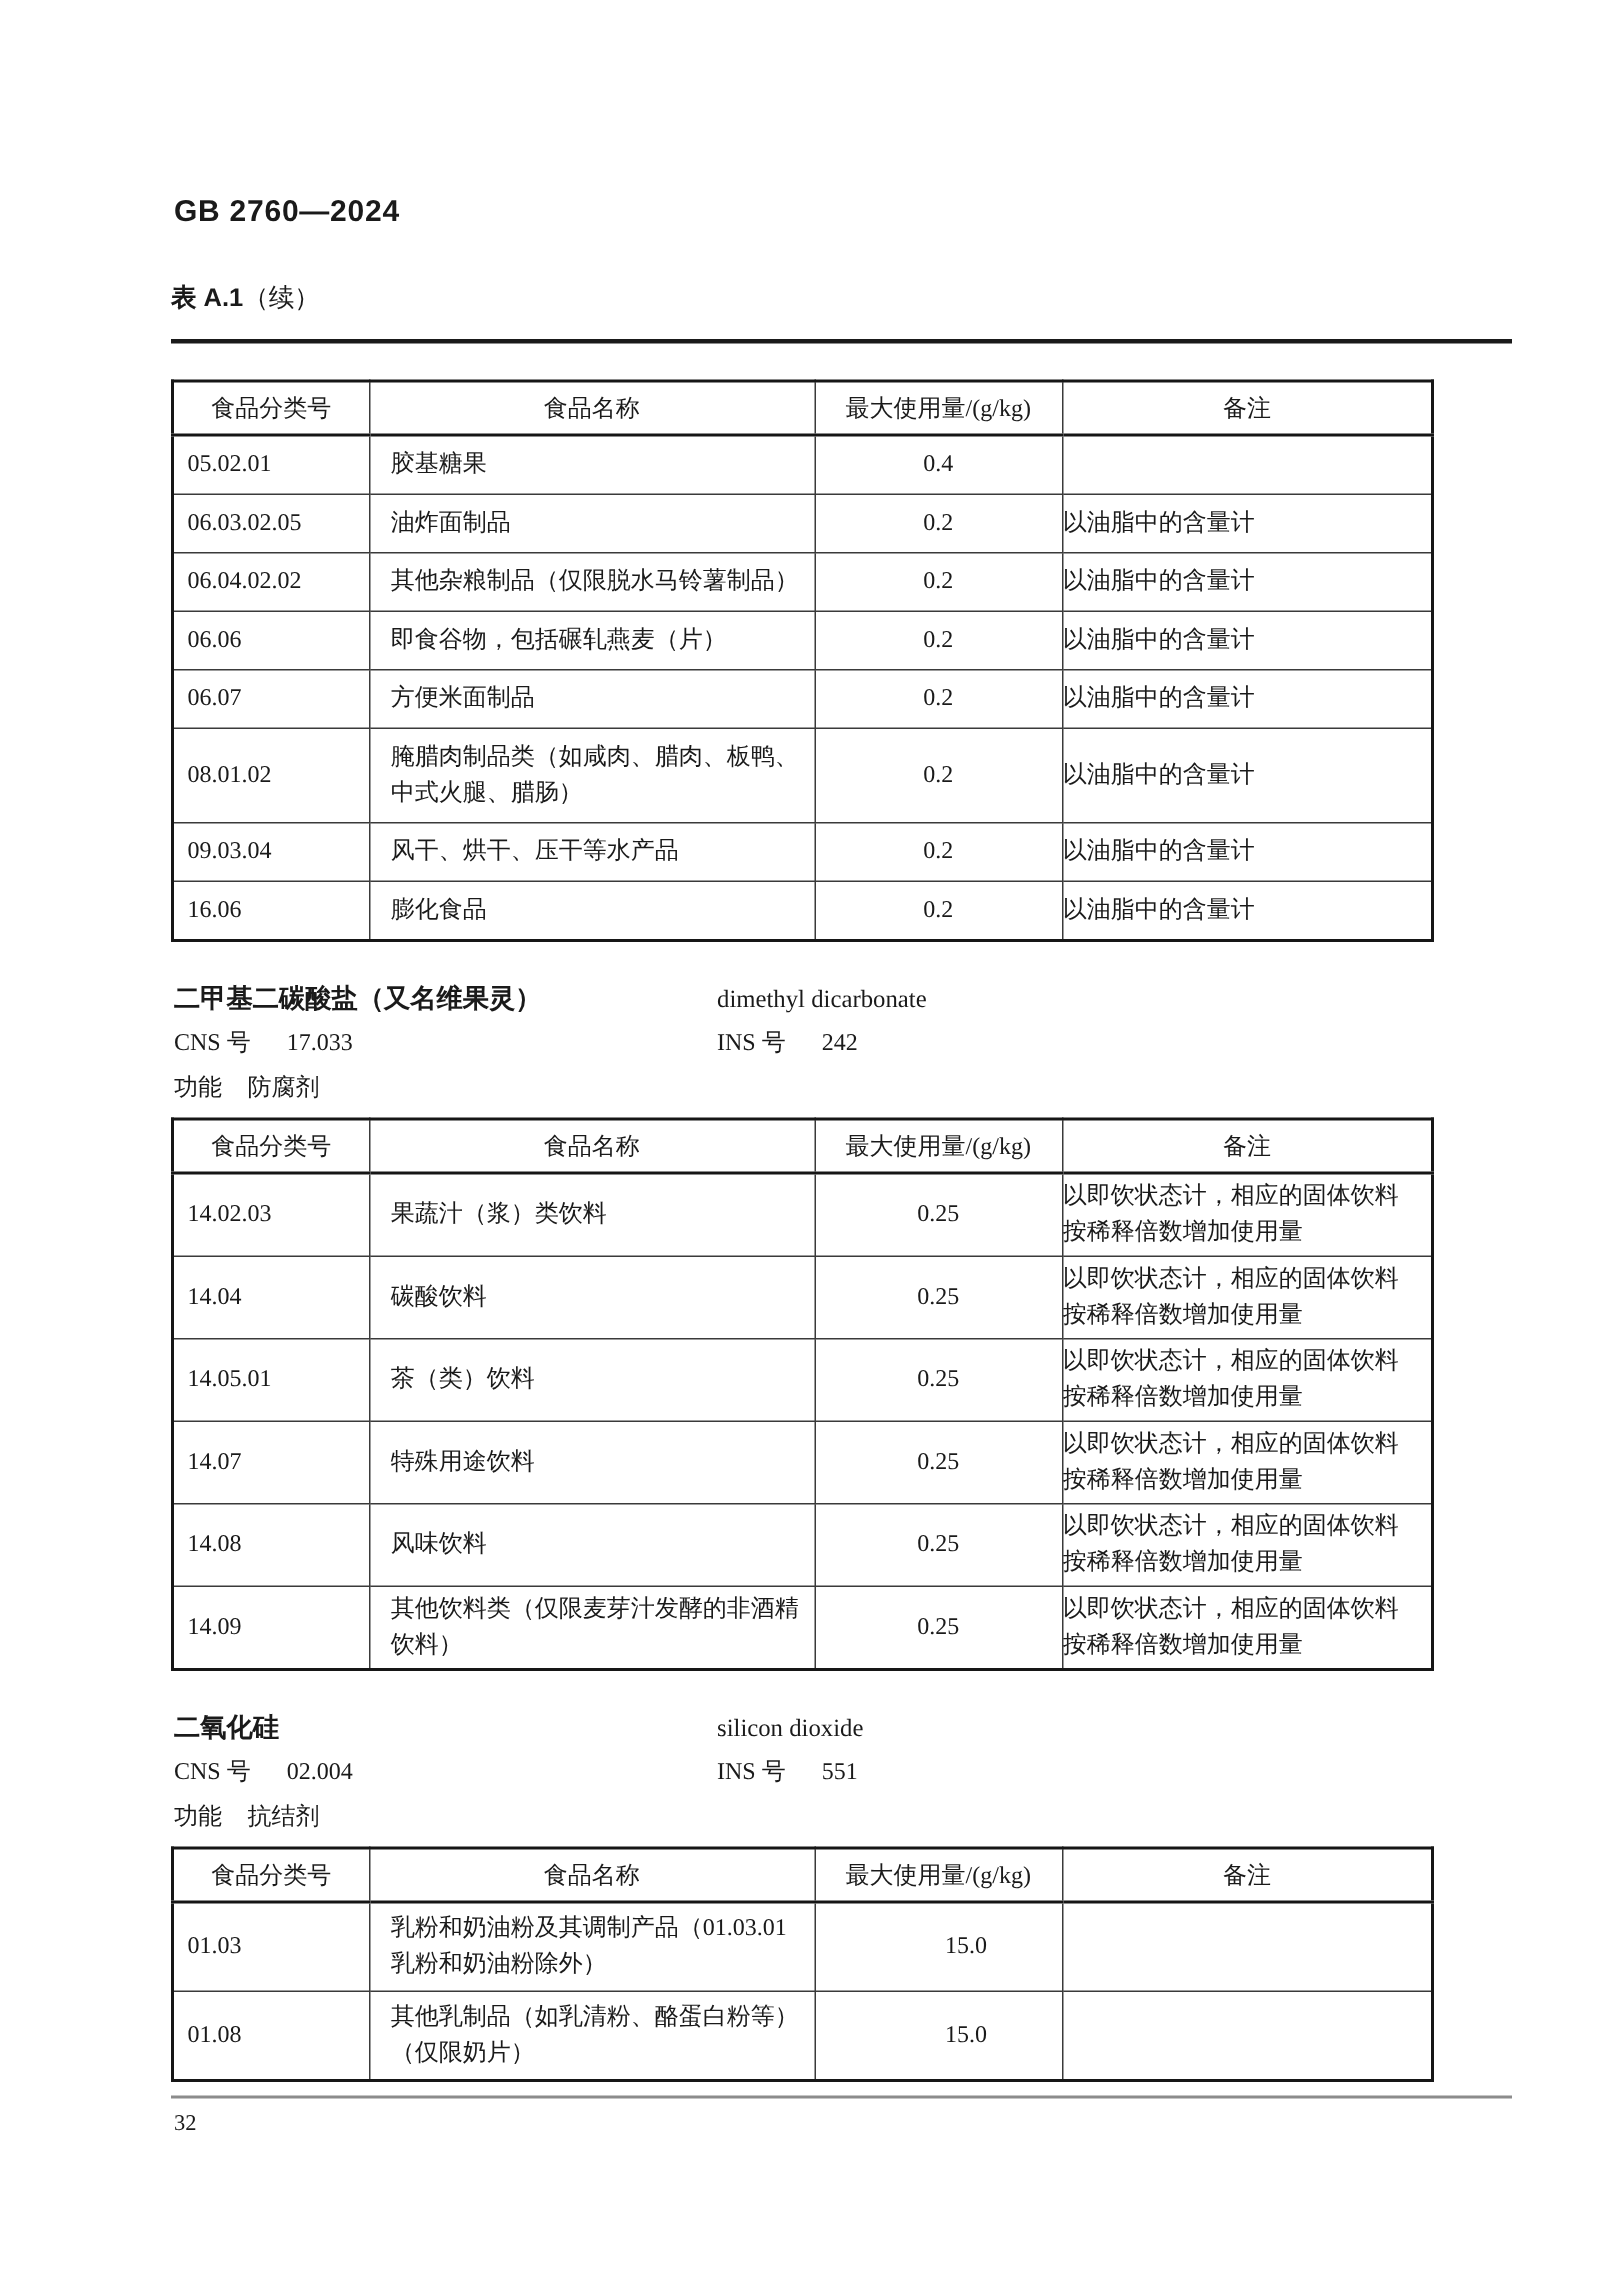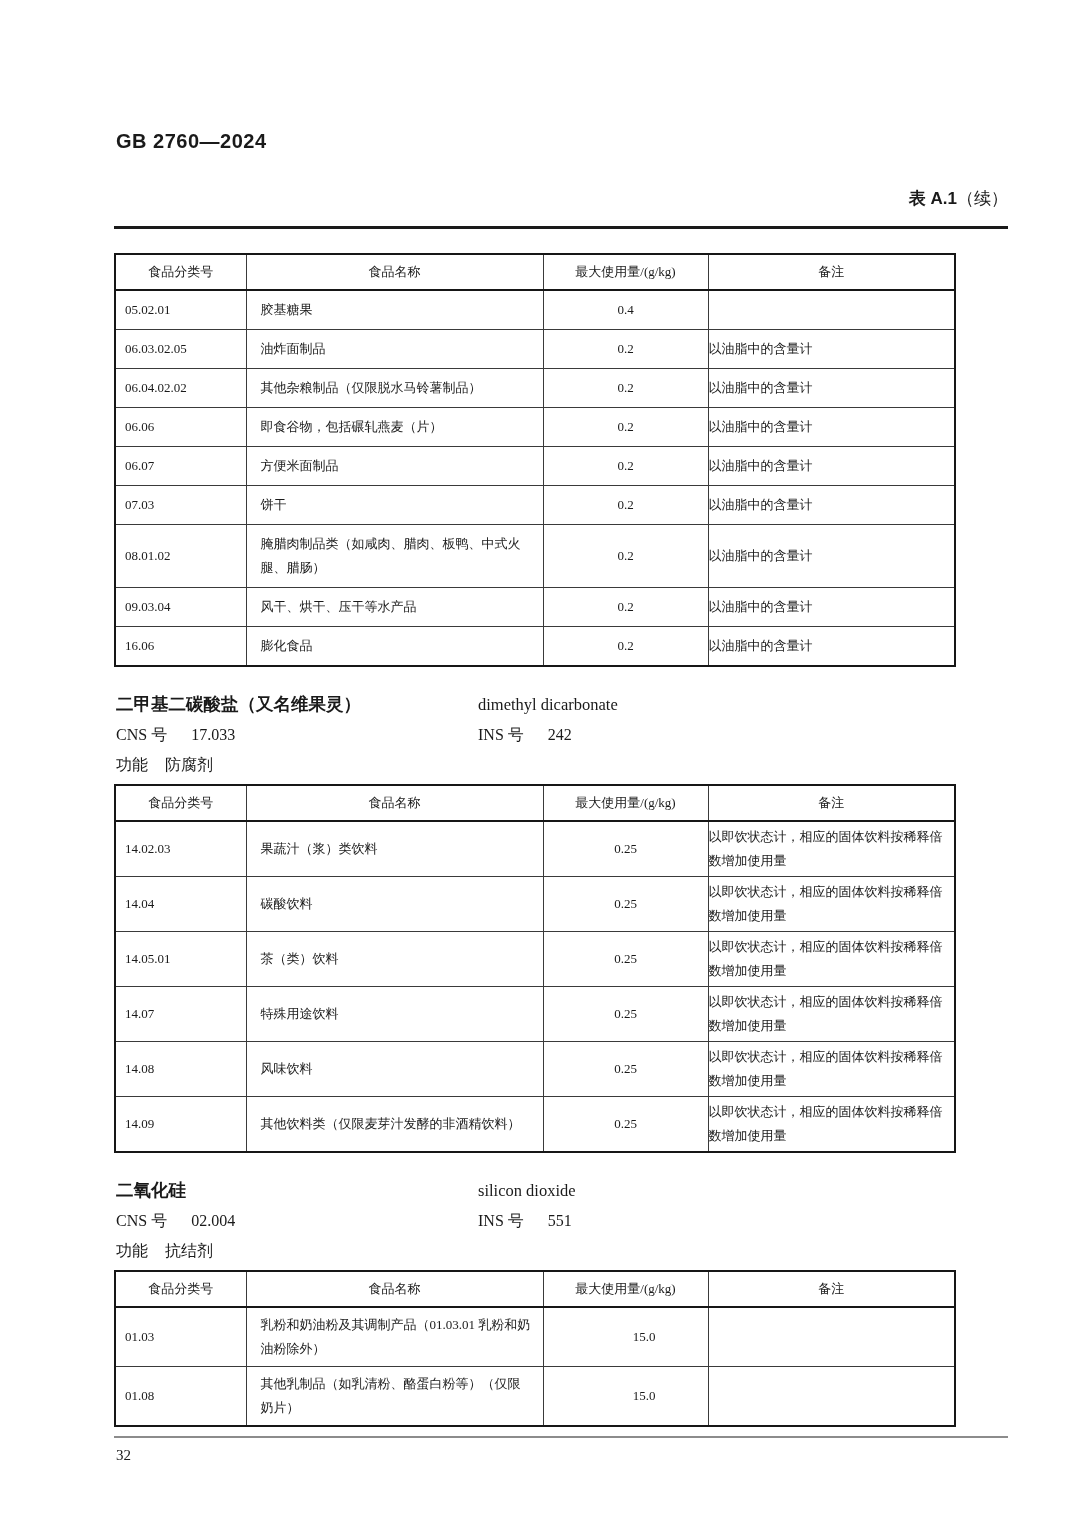--- a/index.html
+++ b/index.html
@@ -19,39 +19,39 @@
   .doc-code {
     padding-top: 130px;
     margin-left: 2px;
     font-family: "Liberation Sans", "DejaVu Sans", sans-serif;
     font-weight: bold;
     font-size: 20px;
     letter-spacing: 0.5px;
   }
   .table-title {
     margin-top: 34px;
-    text-align: right;
+    text-align: left;
     font-size: 17px;
   }
   .tt-bold {
     font-weight: bold;
     font-family: "Liberation Sans", "DejaVu Sans", sans-serif;
   }
   .tt-cont { font-weight: normal; }
   .title-rule {
     margin-top: 16px;
     height: 3px;
     background: #1a1a1a;
   }
   table.gb-table {
     border-collapse: collapse;
     width: 842px;
     table-layout: fixed;
     margin-top: 24px;
-    font-size: 13px;
+    font-size: 16px;
   }
   table.gb-table { border: 2px solid #161616; }
   .gb-table th, .gb-table td { border: 1px solid #3a3a3a; }
   .gb-table thead th { border-bottom: 2.5px solid #161616; }
   .gb-table th {
     height: 36px;
     font-weight: normal;
     text-align: center;
     padding: 0 2px;
   }
@@ -155,26 +155,20 @@
           <td class="c2">0.2</td>
           <td class="c3">以油脂中的含量计</td>
         </tr>
         <tr>
           <td class="c0">06.07</td>
           <td class="c1">方便米面制品</td>
           <td class="c2">0.2</td>
           <td class="c3">以油脂中的含量计</td>
         </tr>
         <tr>
-          <td class="c0">07.03</td>
-          <td class="c1">饼干</td>
-          <td class="c2">0.2</td>
-          <td class="c3">以油脂中的含量计</td>
-        </tr>
-        <tr>
           <td class="c0">08.01.02</td>
           <td class="c1">腌腊肉制品类（如咸肉、腊肉、板鸭、中式火腿、腊肠）</td>
           <td class="c2">0.2</td>
           <td class="c3">以油脂中的含量计</td>
         </tr>
         <tr>
           <td class="c0">09.03.04</td>
           <td class="c1">风干、烘干、压干等水产品</td>
           <td class="c2">0.2</td>
           <td class="c3">以油脂中的含量计</td>

